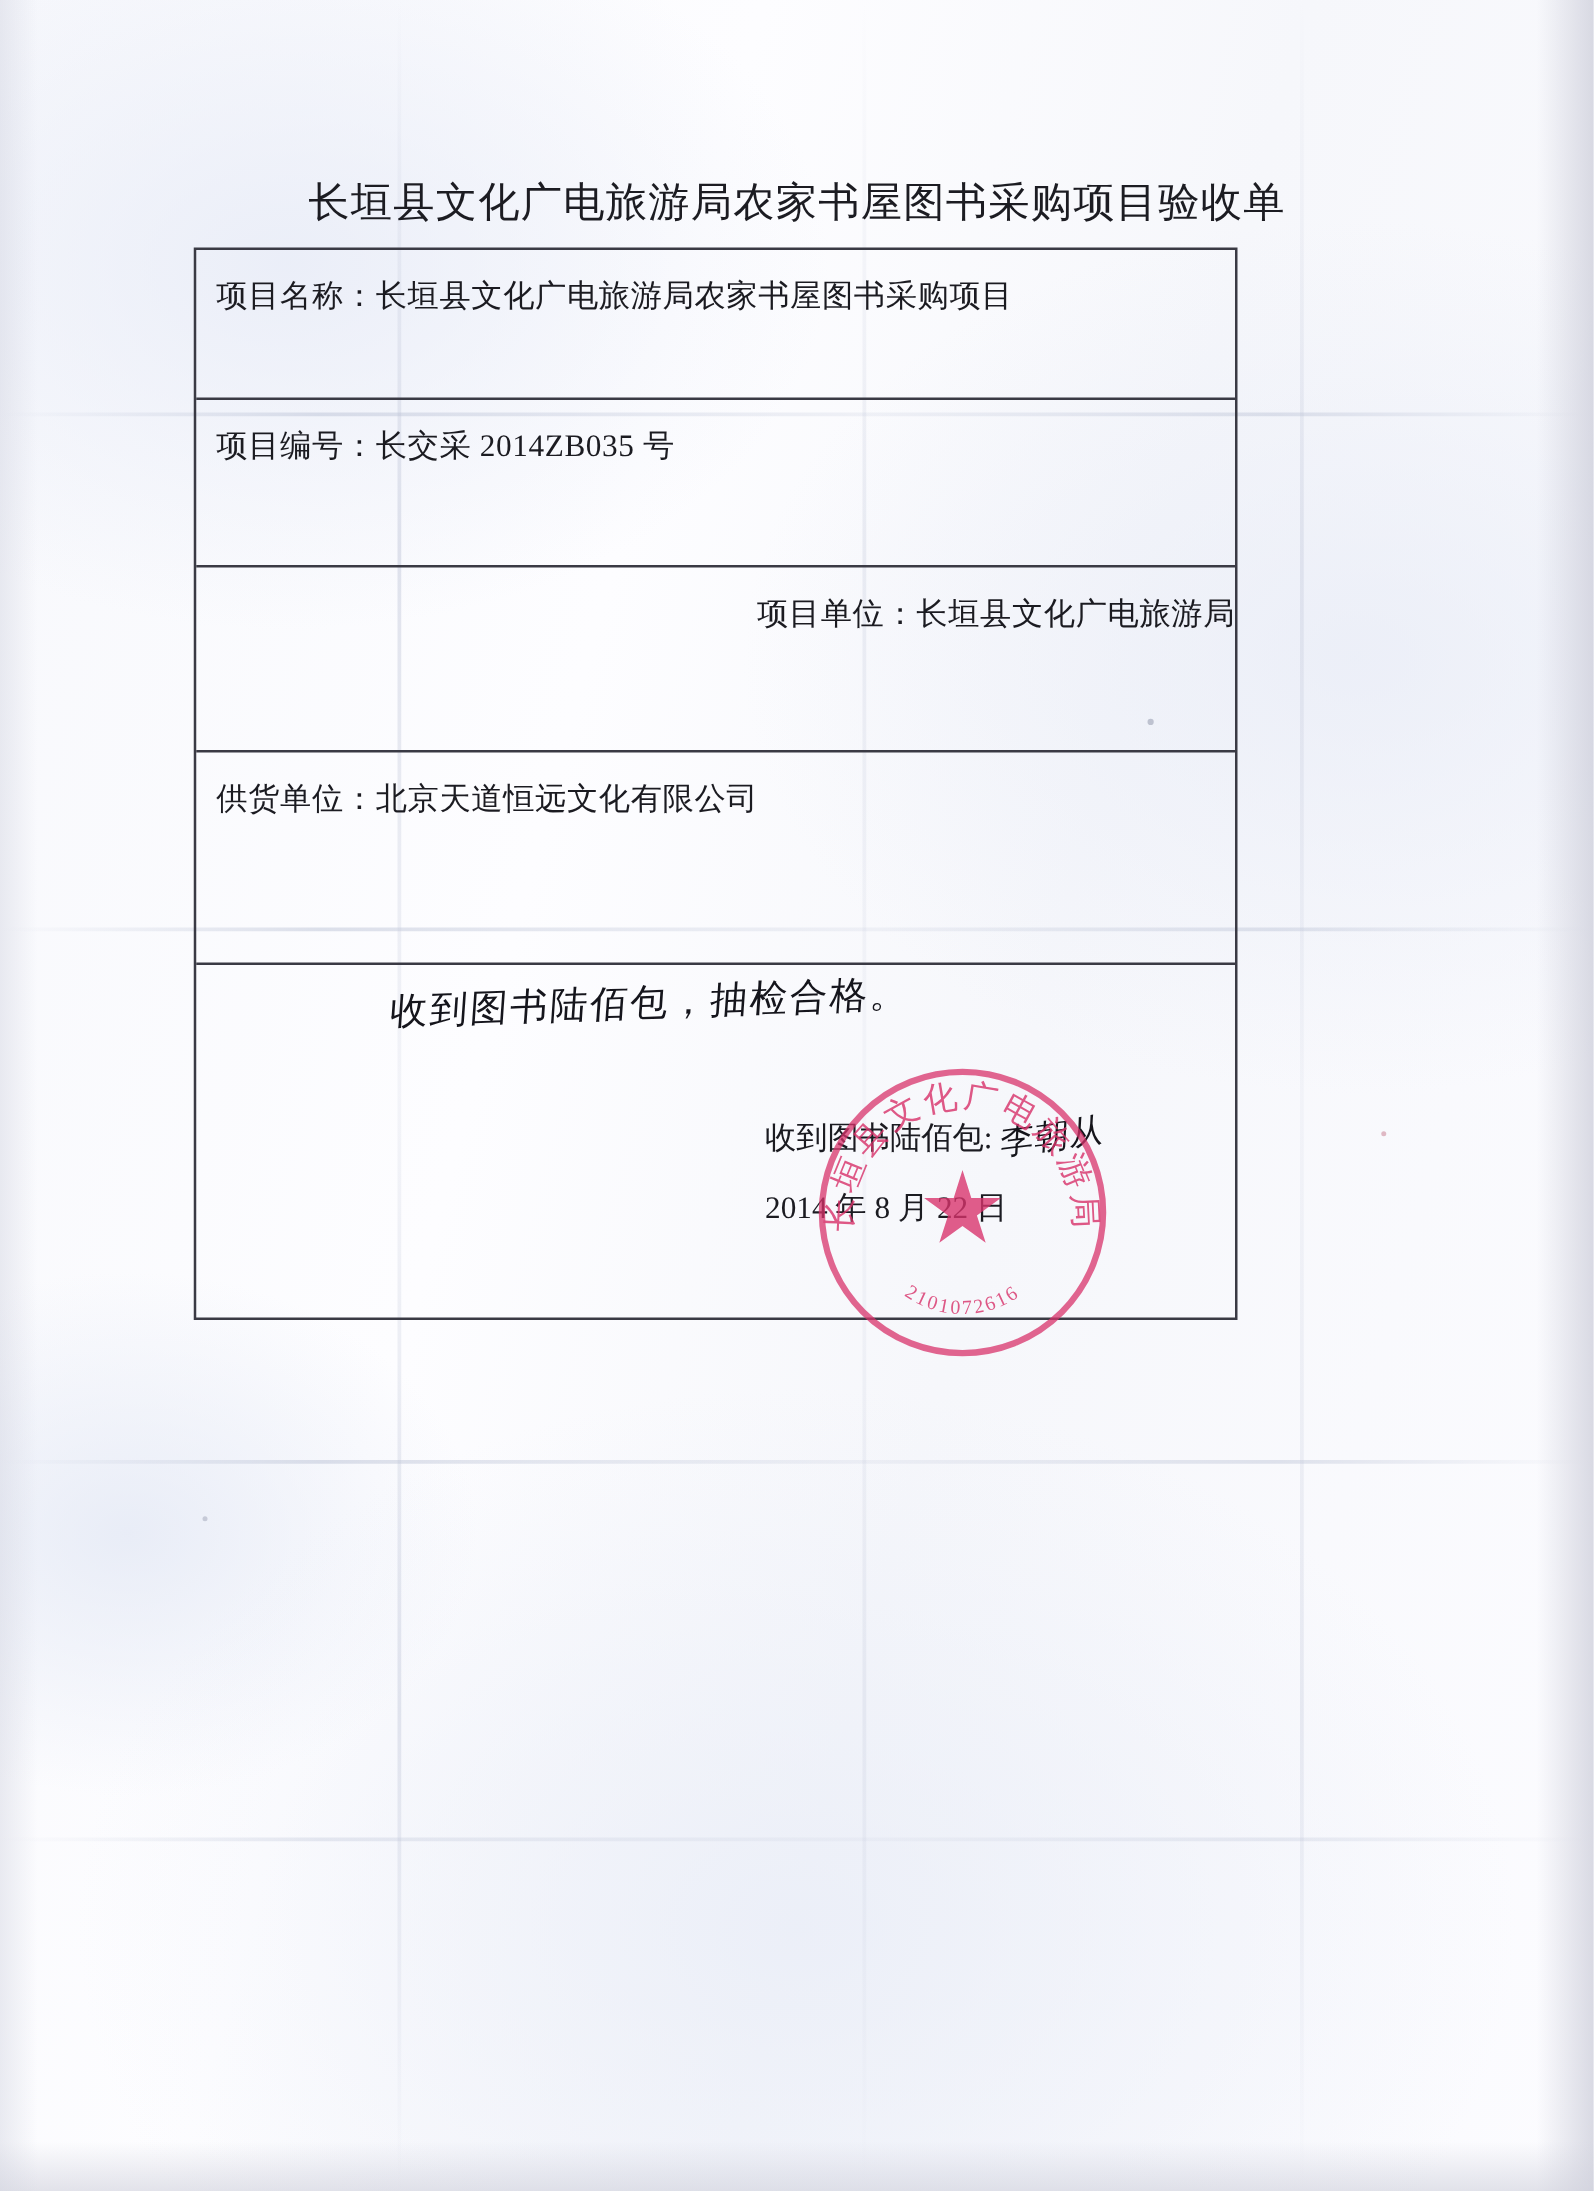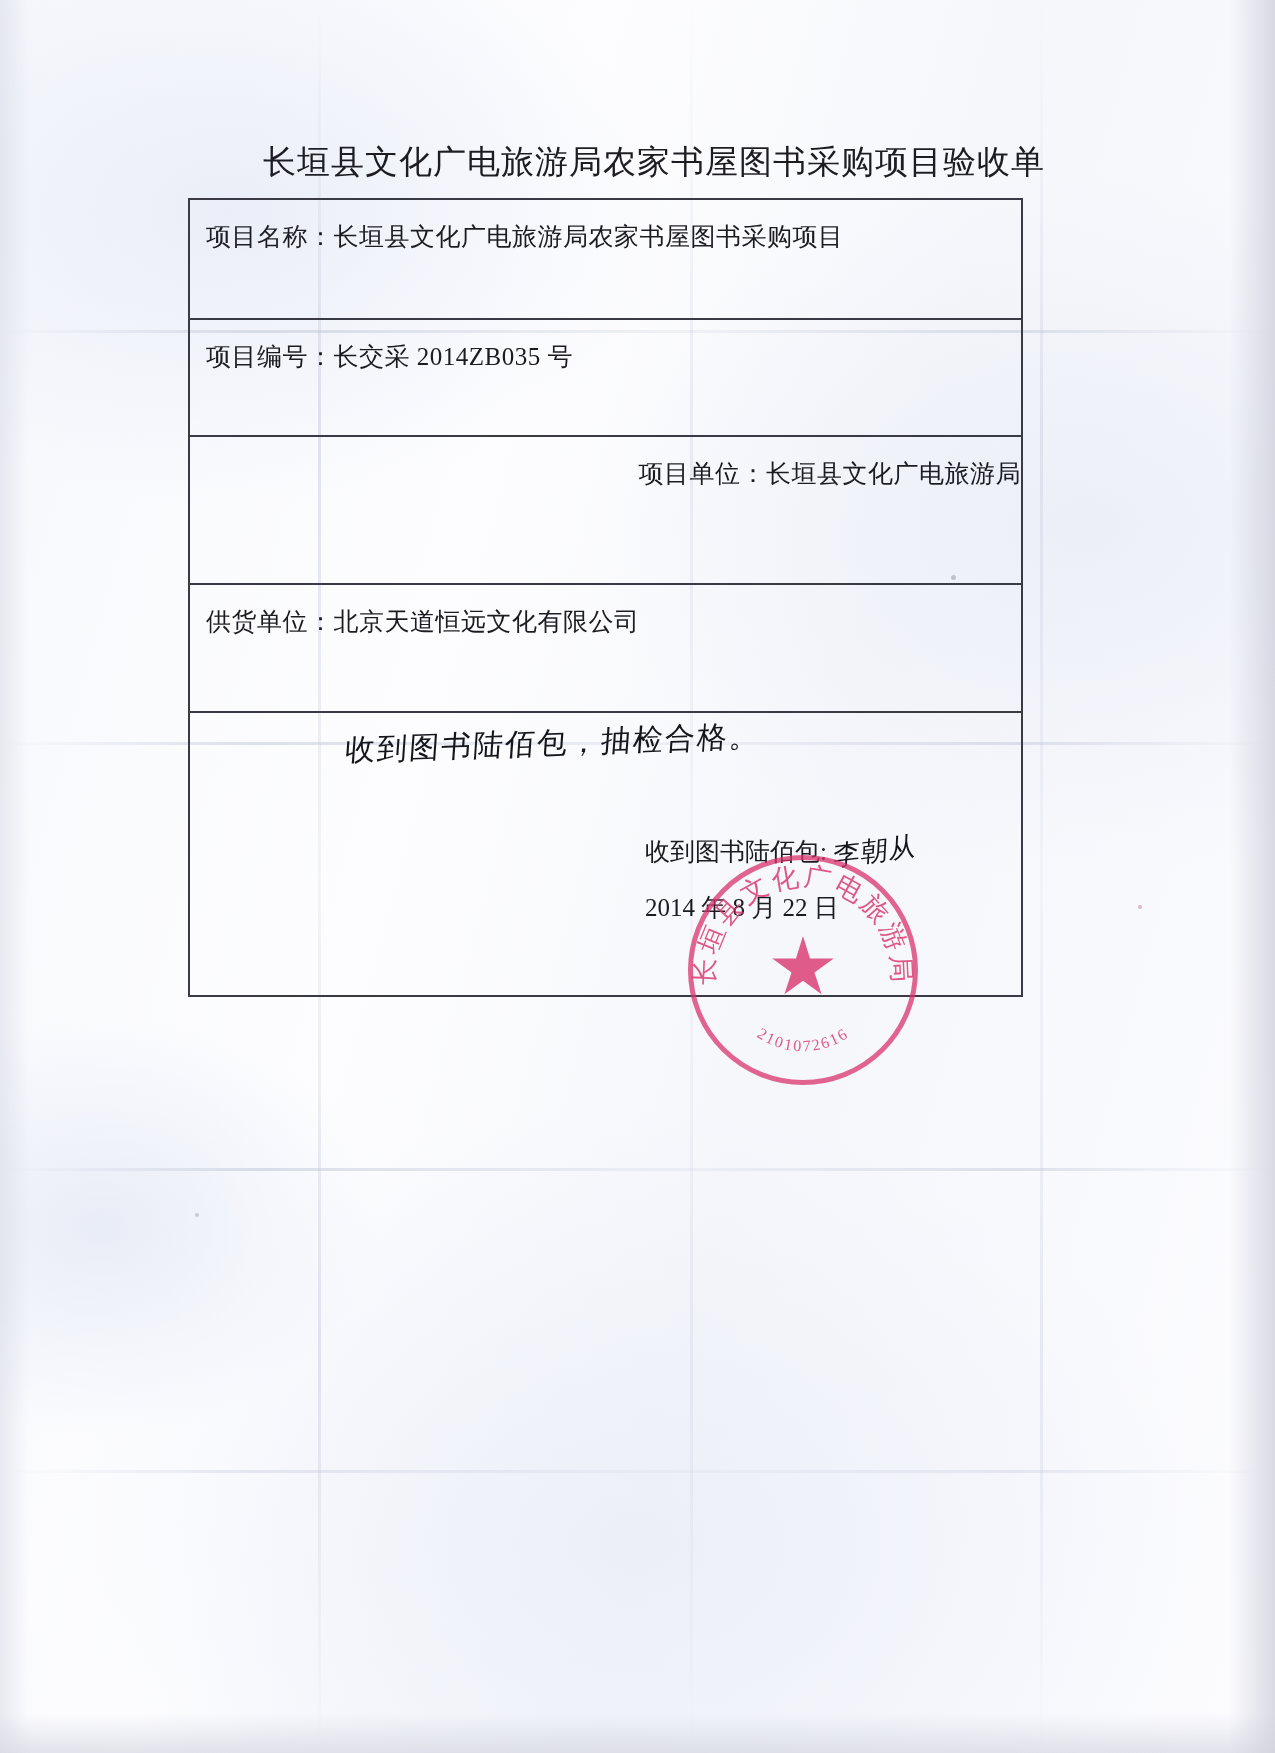--- a/index.html
+++ b/index.html
@@ -49,21 +49,21 @@
     left: 0; bottom: 0; height: 40px; width: 100%;
     background: linear-gradient(to top, rgba(208,209,220,0.6), rgba(208,209,220,0.0));
   }
   #left-edge {
     left: 0; top: 0; width: 30px; height: 100%;
     background: linear-gradient(to right, rgba(210,212,224,0.45), rgba(210,212,224,0.0));
   }
 
   #doc {
     position: absolute;
-    left: 0; top: 0; right: 0; bottom: 0; margin-left: 33px;
+    left: 0; top: 0; right: 0; bottom: 0;
   }
 
   #title {
     position: absolute;
     left: 0; right: 0;
     top: 140px;
     text-align: center;
     font-size: 33px;
     letter-spacing: 1px;
     color: #1c1c22;
@@ -81,23 +81,23 @@
     box-sizing: border-box;
   }
   .row {
     position: relative;
     border-bottom: 2px solid #3a3a44;
     box-sizing: border-box;
     padding: 20px 0 0 16px;
   }
   .row:last-child { border-bottom: none; }
   .r1 { height: 120px; }
-  .r2 { height: 117px; }
+  .r2 { height: 134px; }
   .r3 { height: 148px; text-align: right; }
-  .r4 { height: 128px; }
+  .r4 { height: 170px; }
   .r5 { height: 282px; }
 
   .field-label, .field-value {
     font-size: 25px;
     color: #1b1b21;
     letter-spacing: 0.5px;
     display: inline;
   }
   .field-line {
     white-space: nowrap;

